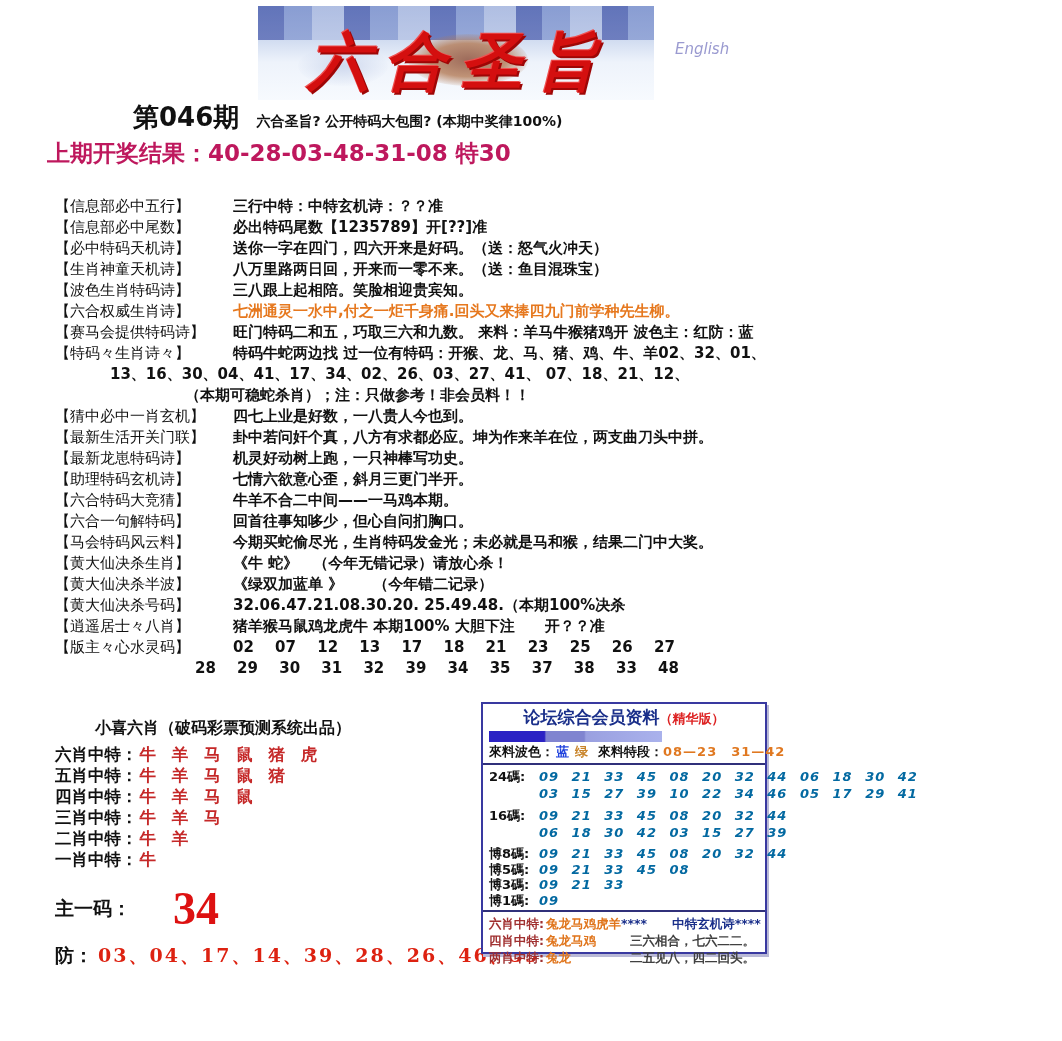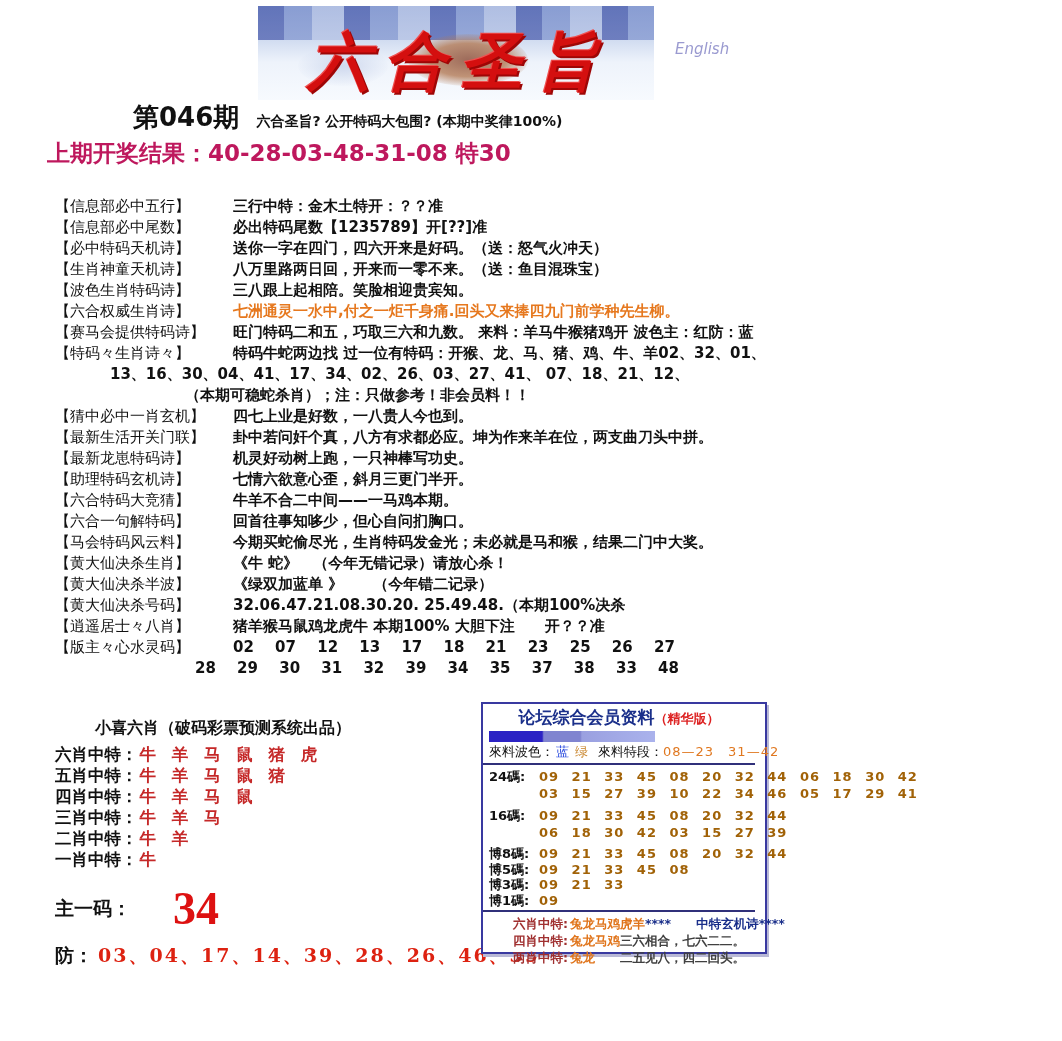--- a/index.html
+++ b/index.html
@@ -48,40 +48,40 @@
   .main-code .mlabel{font-size:19px;font-weight:bold;}
   .main-code .mvalue{font-size:46px;font-weight:bold;color:#dd1111;margin-left:42px;
                      font-family:Liberation Serif, serif;}
   .guard{margin-top:8px;white-space:nowrap;}
   .guard .glabel{font-size:19px;font-weight:bold;color:#111;}
   .guard .gvalue{font-size:19px;font-weight:bold;color:#dd2211;letter-spacing:2px;
                  font-family:"DejaVu Serif","Liberation Serif",serif;}
 
   
   .member-box{position:absolute;left:481px;top:702px;width:286px;height:252px;box-sizing:border-box;
-              border:2px solid #3939a0;background:#fff;box-shadow:2px 3px 0 #b9b9d6;padding:2px 16px 0 6px;}
+              border:2px solid #3939a0;background:#fff;box-shadow:2px 3px 0 #b9b9d6;padding:2px 6px 0 6px;}
   .mtitle{text-align:center;font-size:17px;font-weight:bold;color:#1a2f8a;line-height:22px;white-space:nowrap;}
   .mtitle .msuffix{font-size:13px;color:#dd2222;}
   .gradbar{width:64%;height:11px;margin-top:1px;
            background:linear-gradient(90deg,#2b22c4 0%,#2b22c4 32%,#8084d0 33%,#8084d0 55%,#9aa0e0 56%,#aab2ec 100%);}
-  .waverow{font-size:13px;font-weight:normal;line-height:19px;text-align:center;white-space:nowrap;}
+  .waverow{font-size:13px;font-weight:bold;line-height:19px;text-align:center;white-space:nowrap;}
   .waverow .wblue{color:#2244dd;letter-spacing:6px;margin-left:2px;}
   .waverow .wgreen{color:#c8842a;margin-right:10px;}
   .waverow .wrange{color:#e07820;letter-spacing:1px;}
   .mdivider{border:none;border-top:2px solid #30307a;margin:2px -6px 3px -6px;}
   .codes{font-size:13px;font-weight:bold;}
   .code-block{margin-bottom:5px;}
   .code-block.tight{margin-bottom:0;}
   .code-line{line-height:17px;white-space:nowrap;}
   .code-line.short{line-height:15.5px;}
   .code-label{display:inline-block;min-width:50px;color:#111;}
-  .code-nums{color:#a16207;word-spacing:7px;letter-spacing:1px;}
+  .code-nums{color:#0369a1;word-spacing:7px;letter-spacing:1px;font-style:italic;}
   .code-cont{padding-left:50px;}
   .zodiac{font-size:12.5px;font-weight:bold;}
-  .zrow{display:flex;line-height:17px;white-space:nowrap;margin-left:24px;}
+  .zrow{display:flex;line-height:17px;white-space:nowrap;}
   .z-label{color:#a03030;}
   .z-value{color:#e0751c;margin-left:2px;}
   .z-right{margin-left:auto;padding-right:4px;}
   .z-navy{color:#1a2f8a;}
   .z-darkred{color:#404040;}
 </style>
 </head>
 <body>
 
 <div class="page">
@@ -94,21 +94,21 @@
   </div>
   <div class="english">English</div>
 
   <div class="issue-line">
     <span class="issue">第046期</span>
     <span class="subtitle">六合圣旨?  公开特码大包围? (本期中奖律100%)</span>
   </div>
   <div class="result-line">上期开奖结果：40-28-03-48-31-08  特30</div>
 
   <div class="predictions">
-      <div class="prow"><span class="plabel">【信息部必中五行】</span><span class="ptext">三行中特：金木土特开：？？准</span></div>
+      <div class="prow"><span class="plabel">【信息部必中五行】</span><span class="ptext">三行中特：中特玄机诗：？？准</span></div>
       <div class="prow"><span class="plabel">【信息部必中尾数】</span><span class="ptext">必出特码尾数【1235789】开[??]准</span></div>
       <div class="prow"><span class="plabel">【必中特码天机诗】</span><span class="ptext">送你一字在四门，四六开来是好码。（送：怒气火冲天）</span></div>
       <div class="prow"><span class="plabel">【生肖神童天机诗】</span><span class="ptext">八万里路两日回，开来而一零不来。（送：鱼目混珠宝）</span></div>
       <div class="prow"><span class="plabel">【波色生肖特码诗】</span><span class="ptext">三八跟上起相陪。笑脸相迎贵宾知。</span></div>
       <div class="prow"><span class="plabel">【六合权威生肖诗】</span><span class="ptext text-orange">七洲通灵一水中,付之一炬千身痛.回头又来捧四九门前学种先生柳。</span></div>
       <div class="prow"><span class="plabel">【赛马会提供特码诗】</span><span class="ptext">旺门特码二和五，巧取三六和九数。 来料：羊马牛猴猪鸡开 波色主：红防：蓝</span></div>
       <div class="prow"><span class="plabel">【特码々生肖诗々】</span><span class="ptext">特码牛蛇两边找  过一位有特码：开猴、龙、马、猪、鸡、牛、羊02、32、01、</span></div>
       <div class="prow indent1"><span class="ptext">13、16、30、04、41、17、34、02、26、03、27、41、 07、18、21、12、</span></div>
       <div class="prow indent2"><span class="ptext">（本期可稳蛇杀肖）；注：只做参考！非会员料！！</span></div>
       <div class="prow"><span class="plabel">【猜中必中一肖玄机】</span><span class="ptext">四七上业是好数，一八贵人今也到。</span></div>

